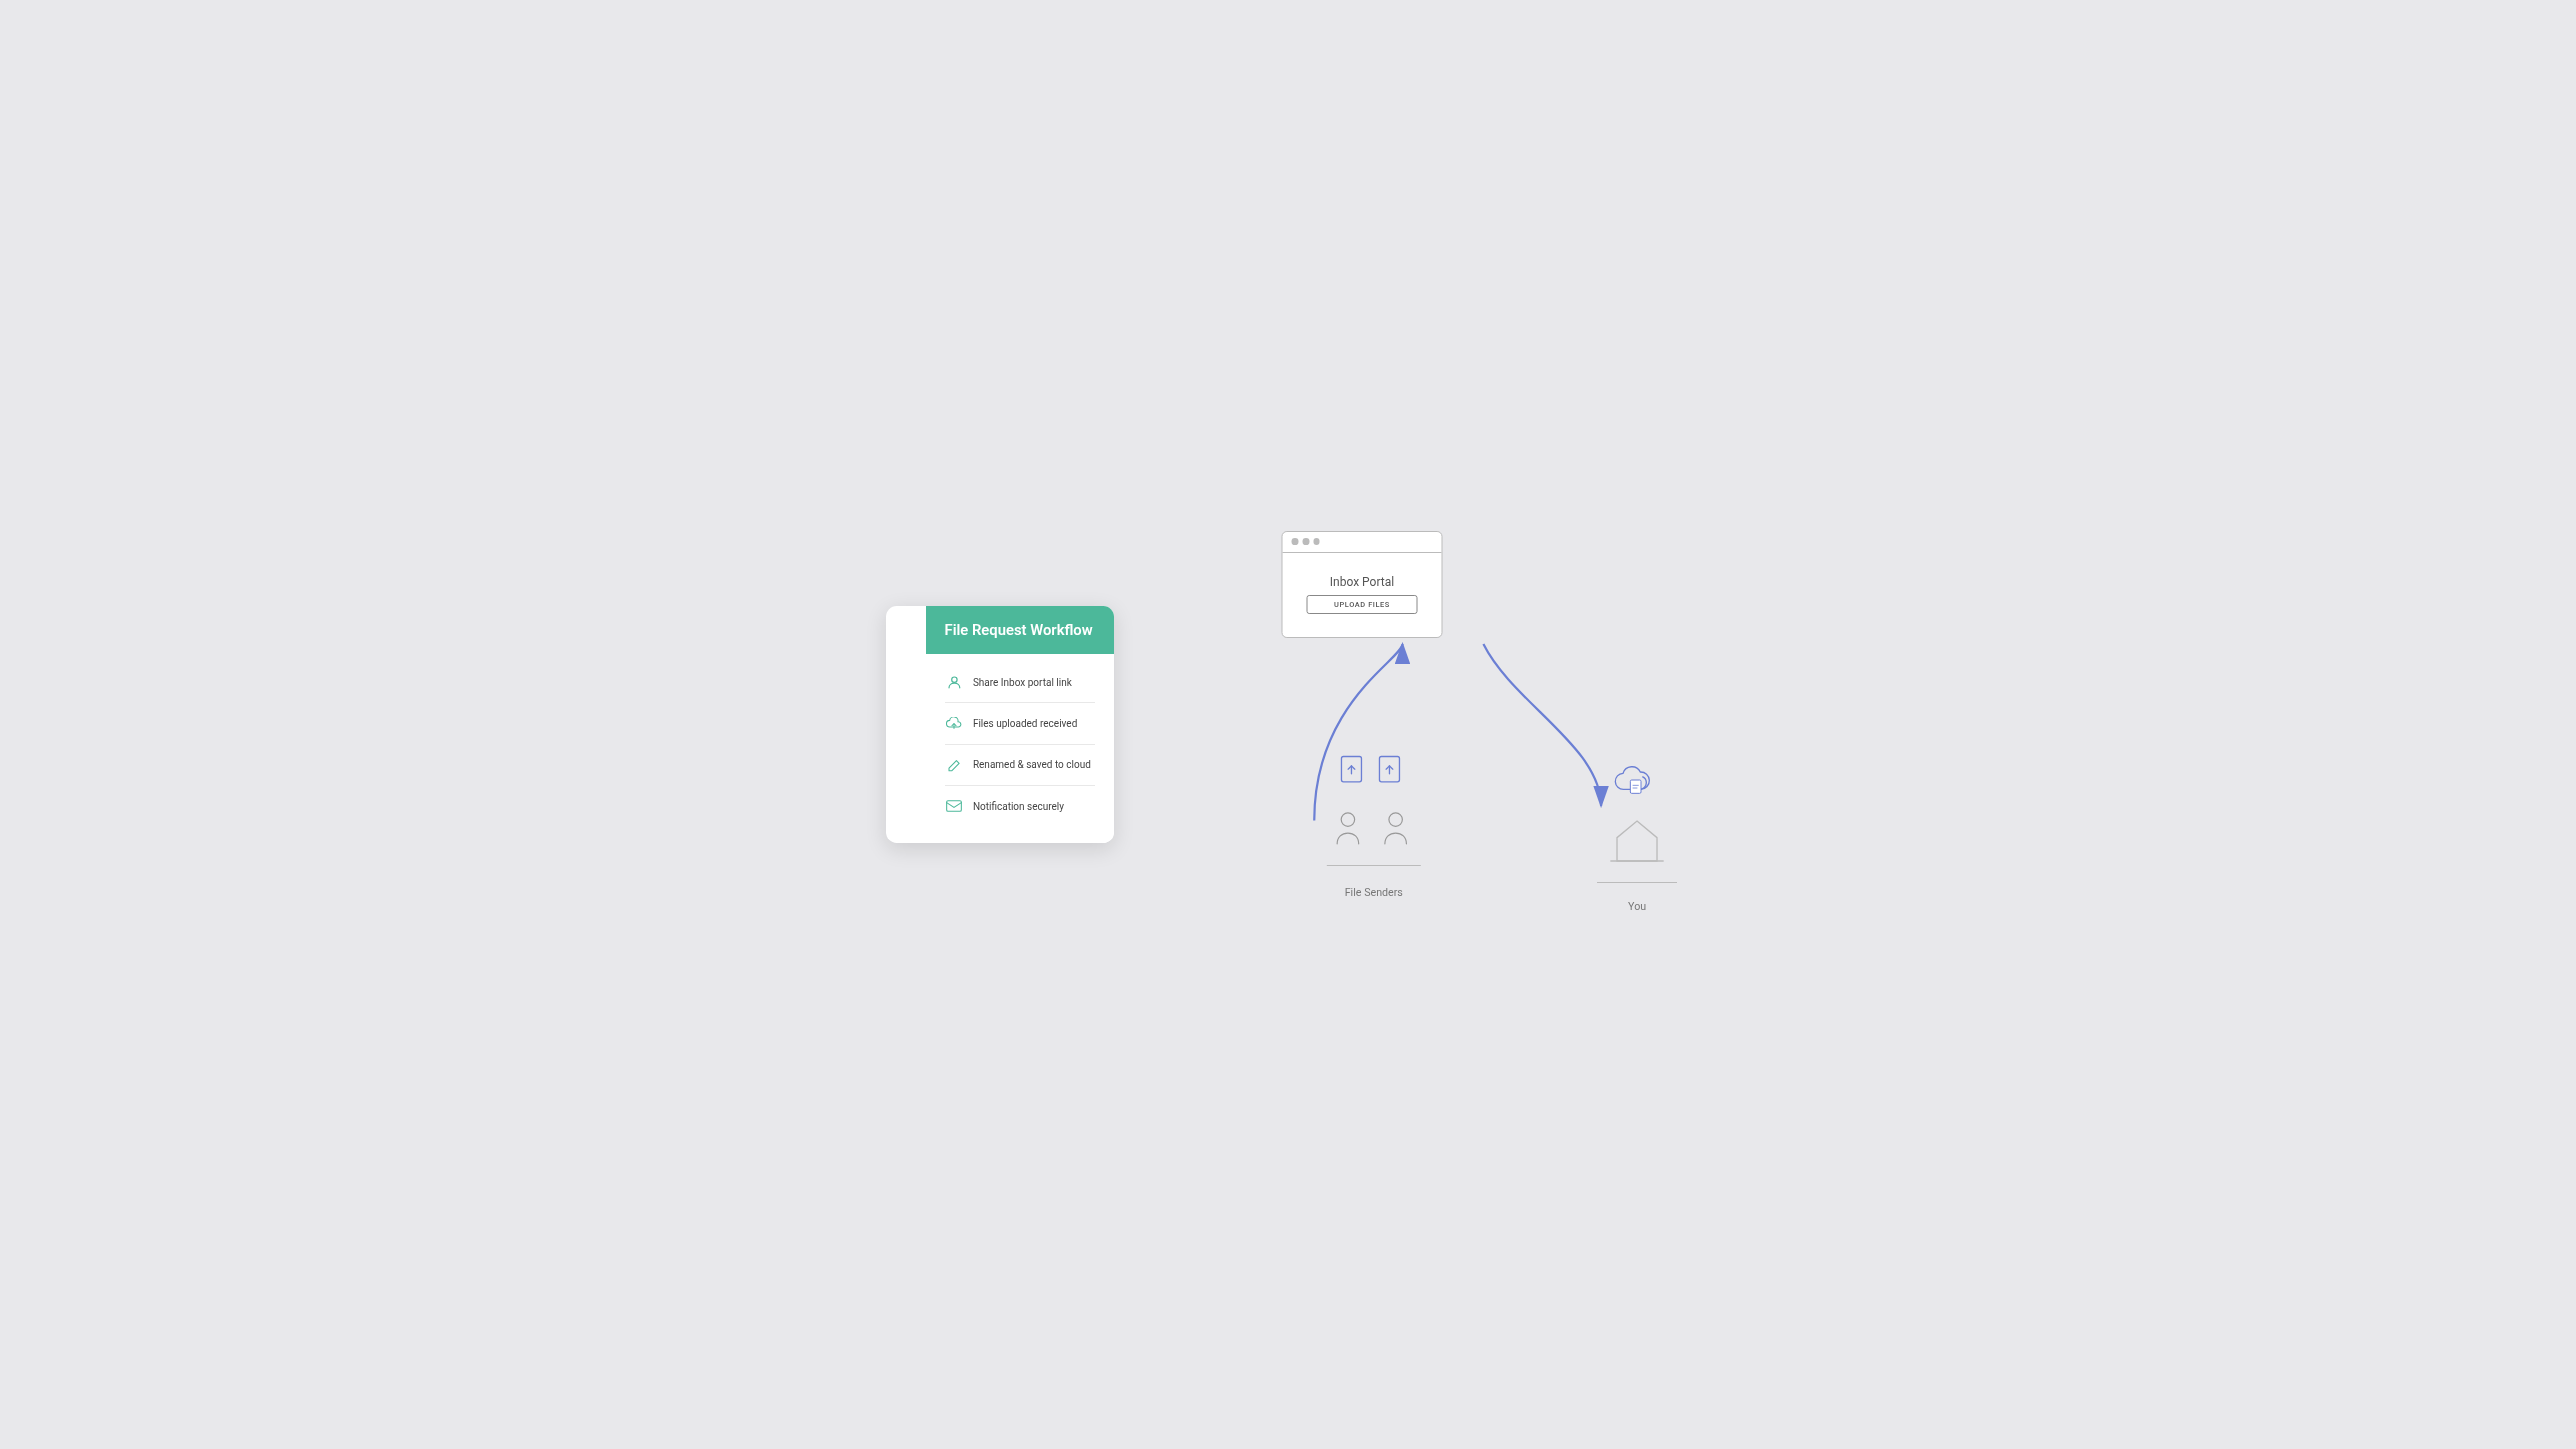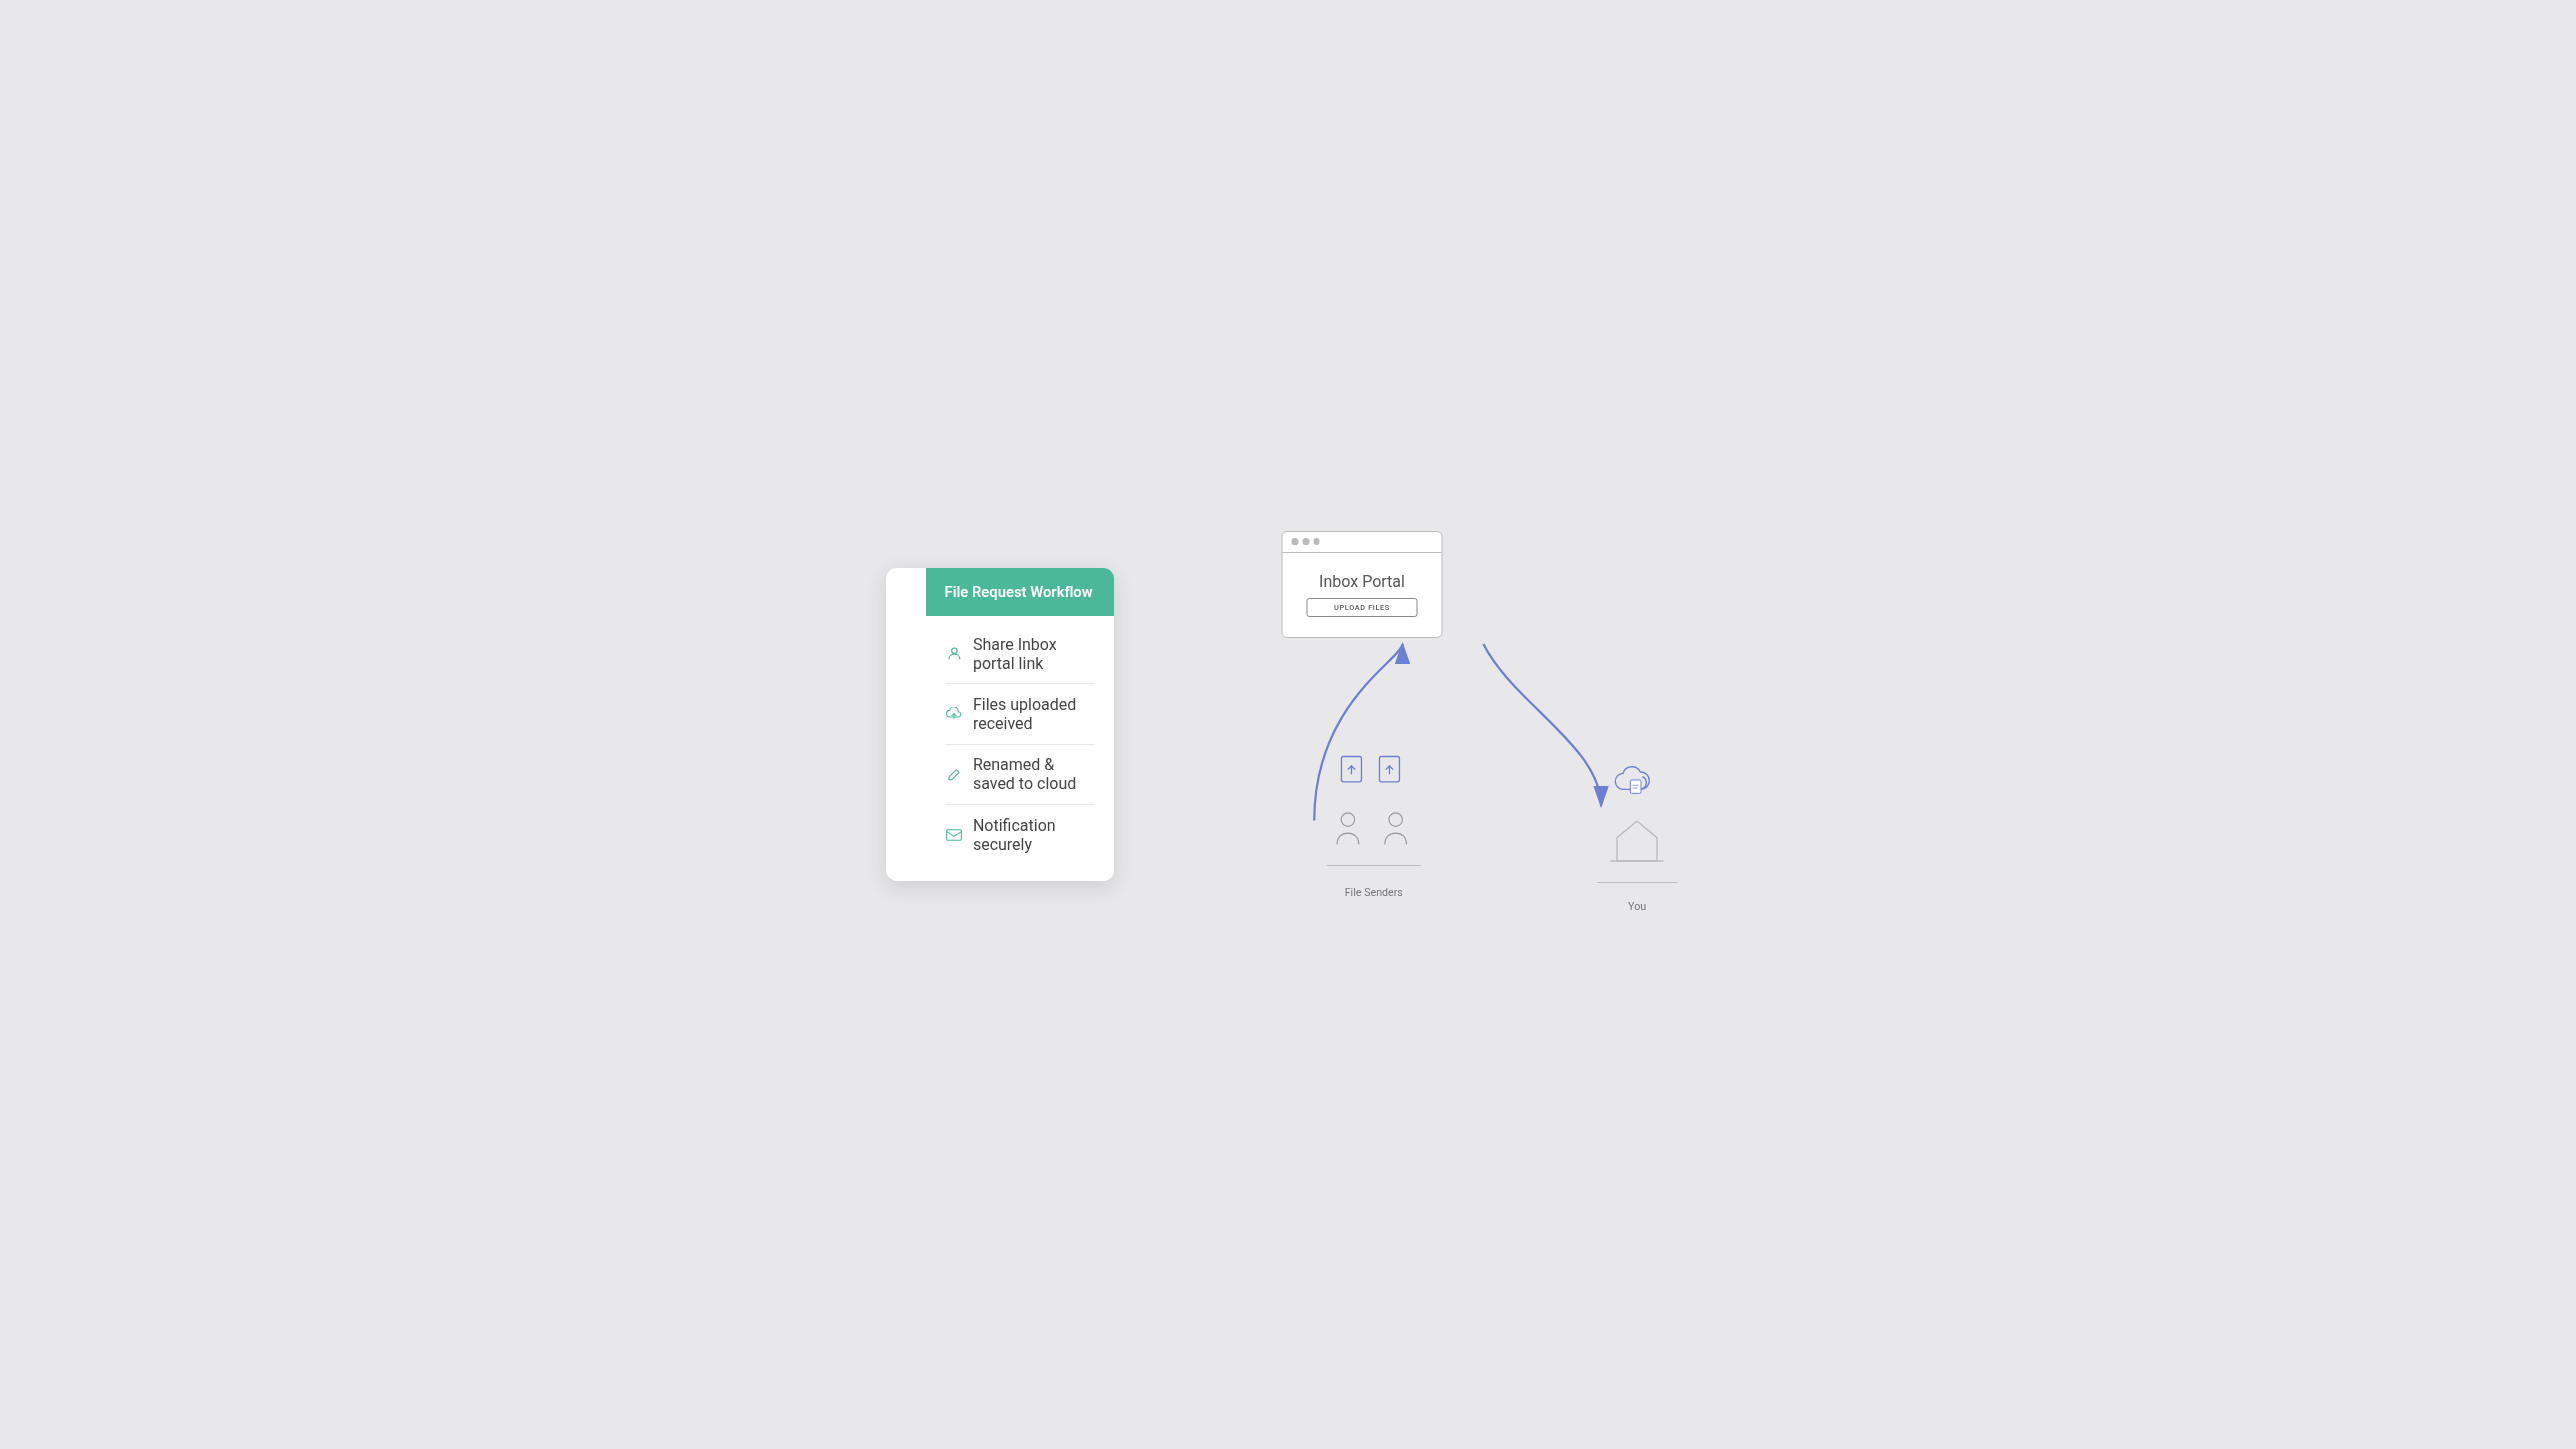--- a/index.html
+++ b/index.html
@@ -68,23 +68,24 @@
       height: 19px;
       flex-shrink: 0;
       display: flex;
       align-items: center;
       justify-content: center;
       color: #4cb89a;
       font-size: 12px;
     }
 
     .workflow-label {
-      font-size: 16px;
+      font-size: 10px;
       color: #444;
       font-weight: 400;
+      text-align: center;
     }
 
     
     .diagram {
       flex: 1;
       position: relative;
       height: 100%;
       display: flex;
       align-items: center;
       justify-content: center;
@@ -126,21 +127,21 @@
     .portal-body {
       flex: 1;
       display: flex;
       flex-direction: column;
       align-items: center;
       justify-content: center;
       gap: 6.7px;
     }
 
     .portal-name {
-      font-size: 16px;
+      font-size: 12px;
       color: #555;
       font-weight: 400;
     }
 
     .upload-btn {
       border: 1px solid #888;
       border-radius: 2.7px;
       padding: 4px 27px;
       font-size: 7.4px;
       letter-spacing: 0.08em;

